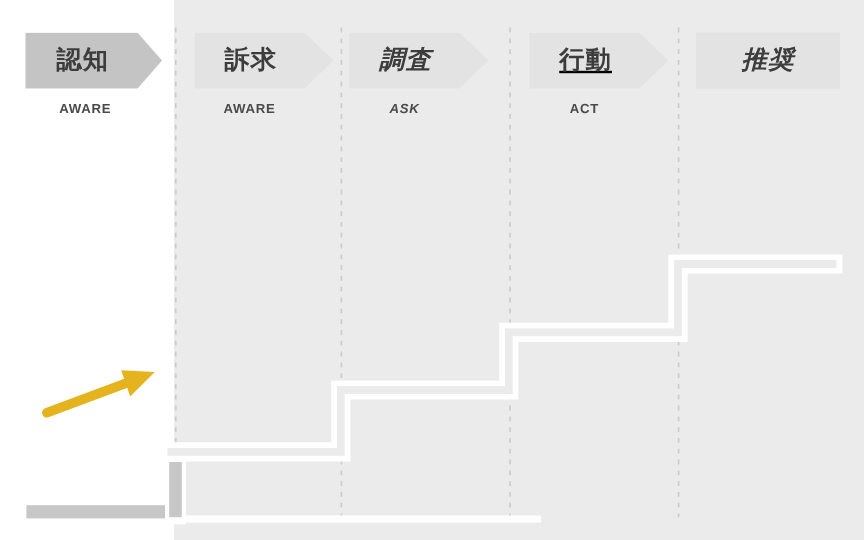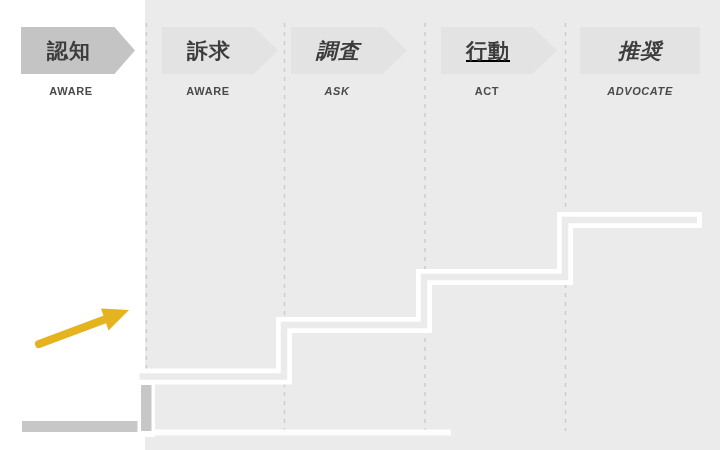--- a/index.html
+++ b/index.html
@@ -81,14 +81,13 @@
   <div class="chev tipped">
     <span class="jp">行動</span>
   </div>
   <div class="en" style="left:0;width:92px;">ACT</div>
 </div>
 
 <div class="stage" style="left:580px;width:120px;font-style:italic;">
   <div class="chev">
     <span class="jp">推奨</span>
   </div>
-  <div class="en" style="left:0;width:120px;">ADVOCATE</div>
 </div>
 
 </body></html>

